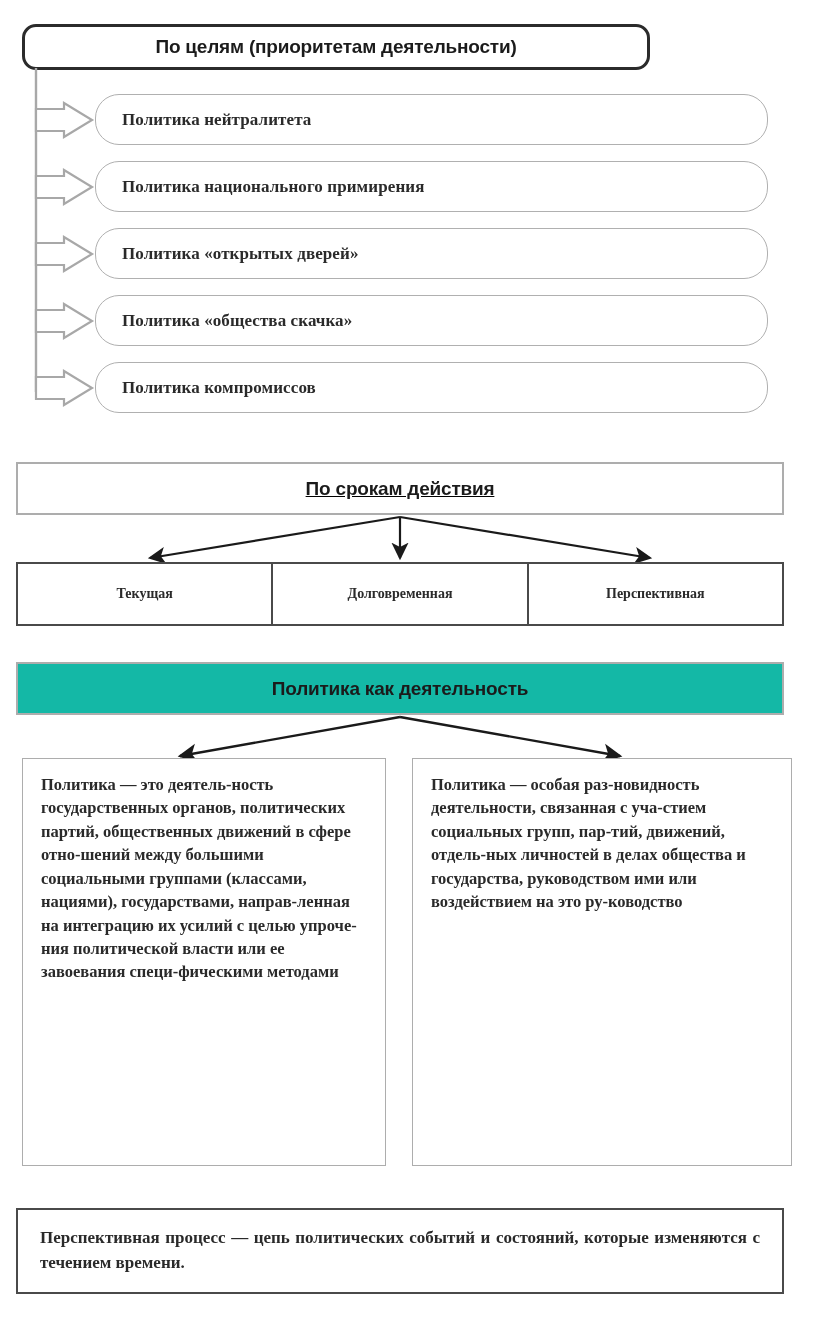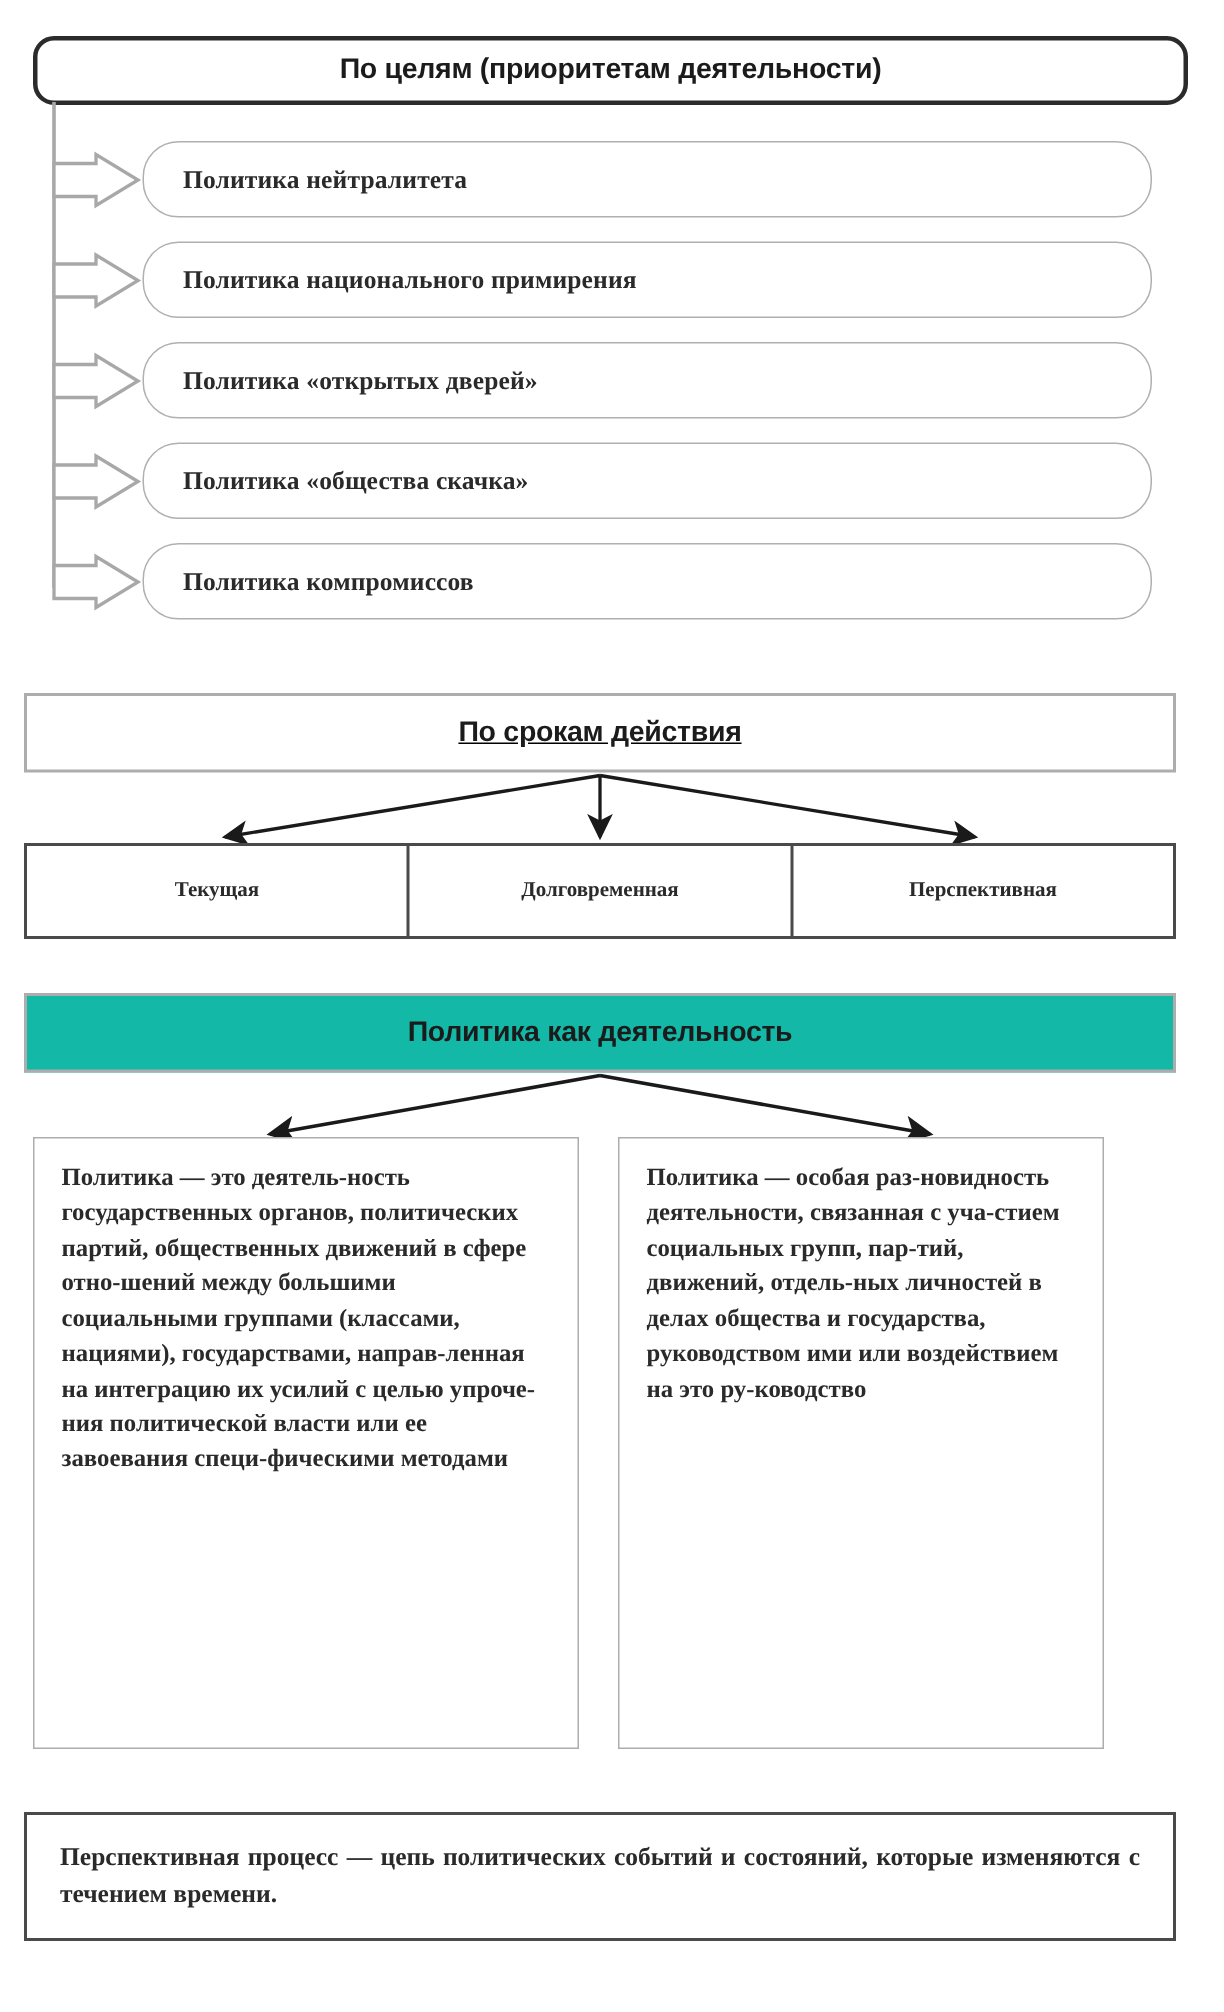--- a/index.html
+++ b/index.html
@@ -20,21 +20,21 @@
     position: absolute;
     left: 0;
     top: 0;
     width: 816px;
     height: 420px;
   }
   .sec1-header {
     position: absolute;
     left: 22px;
     top: 24px;
-    width: 770px;
+    width: 628px;
     height: 46px;
     box-sizing: border-box;
     border: 3px solid #2b2b2b;
     border-radius: 14px;
     background: #ffffff;
     display: flex;
     align-items: center;
     justify-content: center;
   }
   .sec1-header span {
@@ -172,21 +172,21 @@
   }
   .def-box {
     position: absolute;
     top: 96px;
     box-sizing: border-box;
     border: 1.8px solid #adadad;
     background: #ffffff;
     padding: 14px 16px 10px 18px;
   }
   .def-left  { left: 22px;  width: 364px; height: 408px; }
-  .def-right { left: 412px; width: 324px; height: 408px; }
+  .def-right { left: 412px; width: 380px; height: 408px; }
   .def-box p {
     margin: 0;
     font-family: "Liberation Serif", "DejaVu Serif", serif;
     font-weight: bold;
     font-size: 16.5px;
     line-height: 1.42;
     color: #2a2a2a;
   }
   .def-box .term { font-weight: bold; }
 

